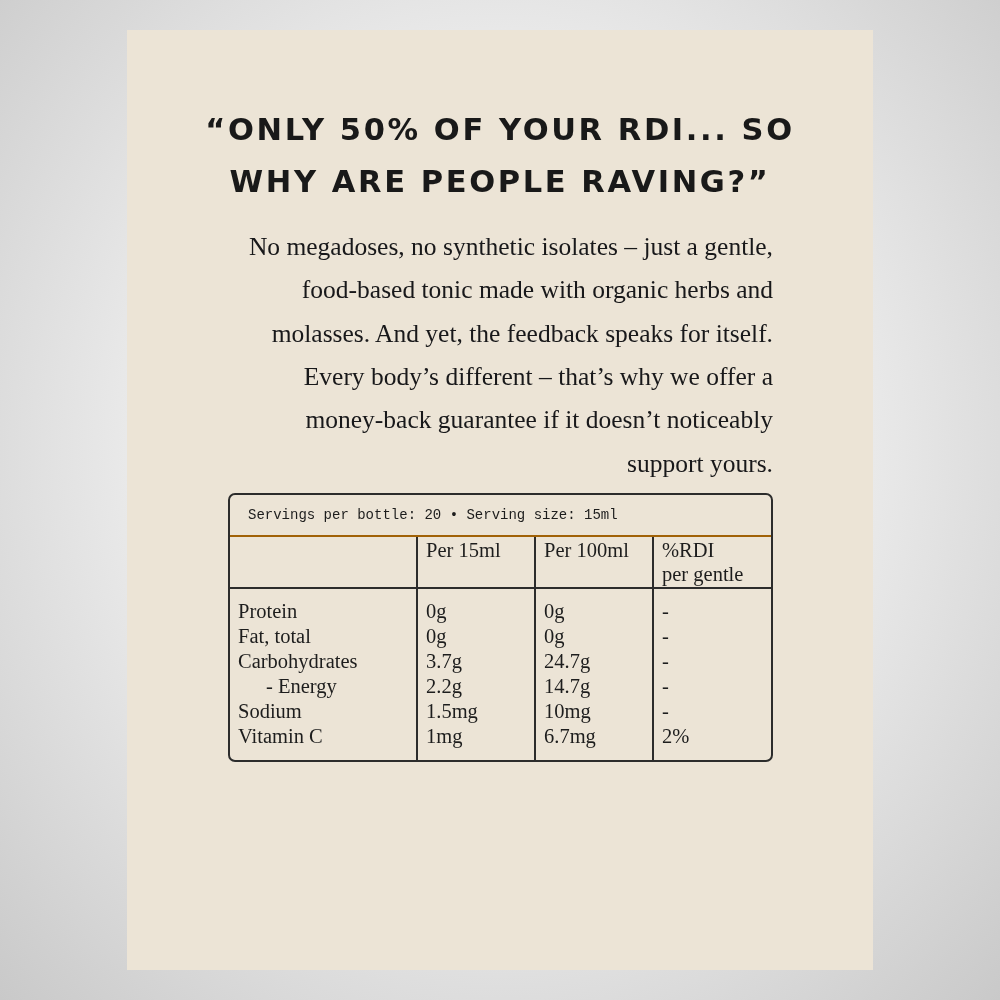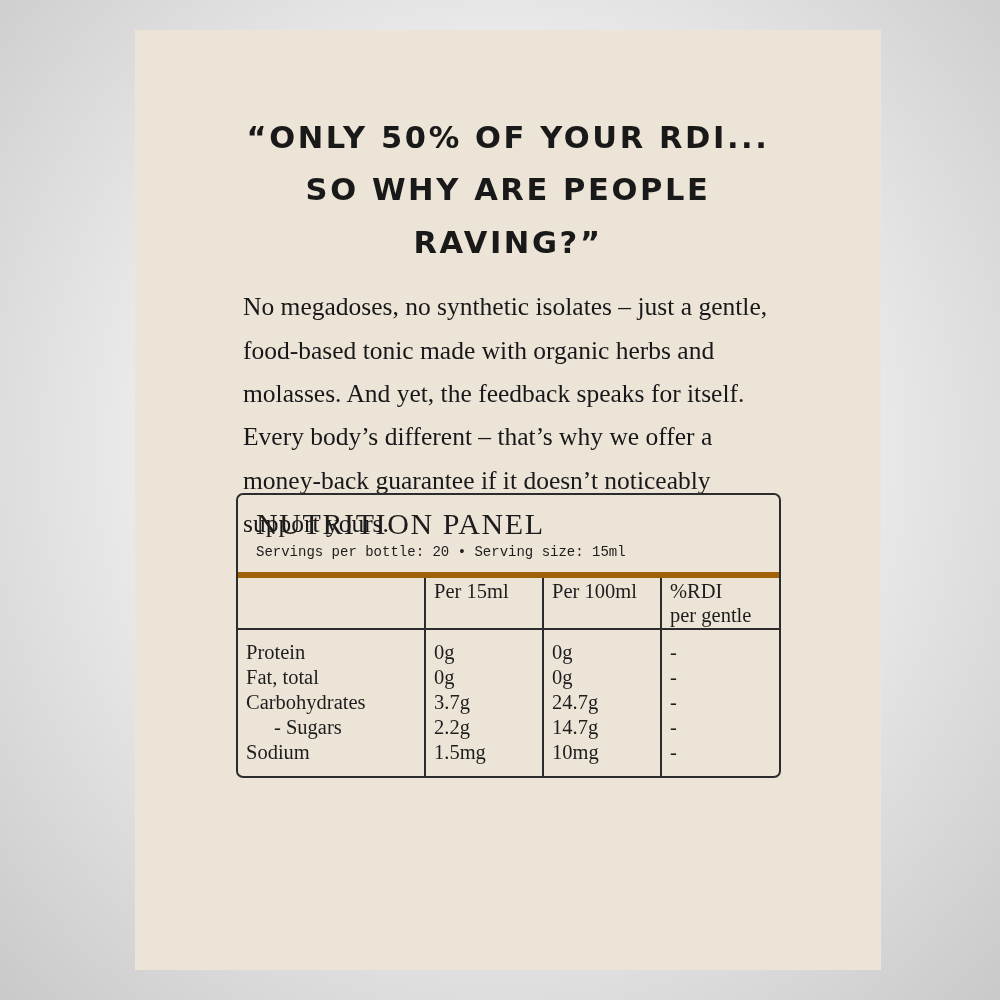--- a/index.html
+++ b/index.html
@@ -15,40 +15,39 @@
   }
 
   .card {
     position: absolute;
     left: 127px;
     top: 30px;
     width: 746px;
     height: 940px;
     background: #ece4d6;
     box-sizing: border-box;
-    padding: 16px;
-    margin-left: 8px;
+    padding: 8px;
   }
 
   .headline {
     margin: 0;
     padding: 66px 70px 0 70px;
     text-align: center;
     font-family: "DejaVu Sans", sans-serif;
     font-weight: 700;
     font-size: 30.5px;
     letter-spacing: 2.6px;
     line-height: 1.72;
     color: #191919;
   }
 
   .body-copy {
     margin: 0;
     padding: 16px 92px 0 92px;
-    text-align: left;
+    text-align: right;
     font-family: "Liberation Serif", serif;
     font-size: 25.5px;
     line-height: 1.70;
     color: #18181a;
   }
 
   .panel {
     position: absolute;
     left: 101px;
     top: 463px;
@@ -91,21 +90,21 @@
   table.nutrition th,
   table.nutrition td {
     text-align: left;
     font-weight: normal;
     vertical-align: top;
     font-size: 20.5px;
     padding: 1px 0 1px 8px;
   }
 
   .hdr-row th {
-    border-top: 6px solid #a16207;
+    border-top: 2px solid #a16207;
     border-bottom: 2px solid #2c2c2c;
     padding-top: 8px;
     padding-bottom: 8px;
     line-height: 1.18;
   }
 
   .col-label { width: 187px; }
   .col-a { width: 118px; }
   .col-b { width: 118px; }
   .col-c { width: 118px; }
@@ -133,21 +132,20 @@
 
 <div class="card">
 
   <h1 class="headline">“ONLY 50% OF YOUR RDI... SO WHY ARE PEOPLE RAVING?”</h1>
 
   <p class="body-copy">No megadoses, no synthetic isolates – just a gentle, food-based tonic made with organic herbs and molasses. And yet, the feedback speaks for itself. Every body’s different – that’s why we offer a money-back guarantee if it doesn’t noticeably support yours.</p>
 
   <div class="panel">
 
     <div class="panel-head">
-      <div class="panel-title">NUTRITION PANEL</div>
       <div class="panel-sub">Servings per bottle: 20  •  Serving size: 15ml</div>
     </div>
 
     <table class="nutrition">
       <colgroup>
         <col class="col-label">
         <col class="col-a">
         <col class="col-b">
         <col class="col-c">
       </colgroup>
@@ -175,28 +173,34 @@
           <td class="divider">0g</td>
           <td class="divider">-</td>
         </tr>
         <tr>
           <td class="name">Carbohydrates</td>
           <td class="divider">3.7g</td>
           <td class="divider">24.7g</td>
           <td class="divider">-</td>
         </tr>
         <tr>
-          <td class="name indent">- Sugars</td>
+          <td class="name indent">- Energy</td>
           <td class="divider">2.2g</td>
           <td class="divider">14.7g</td>
           <td class="divider">-</td>
         </tr>
         <tr>
           <td class="name">Sodium</td>
           <td class="divider">1.5mg</td>
           <td class="divider">10mg</td>
           <td class="divider">-</td>
         </tr>
+        <tr>
+          <td class="name">Vitamin C</td>
+          <td class="divider">1mg</td>
+          <td class="divider">6.7mg</td>
+          <td class="divider">2%</td>
+        </tr>
       </tbody>
     </table>
 
   </div>
 </div>
 
 </body></html>

